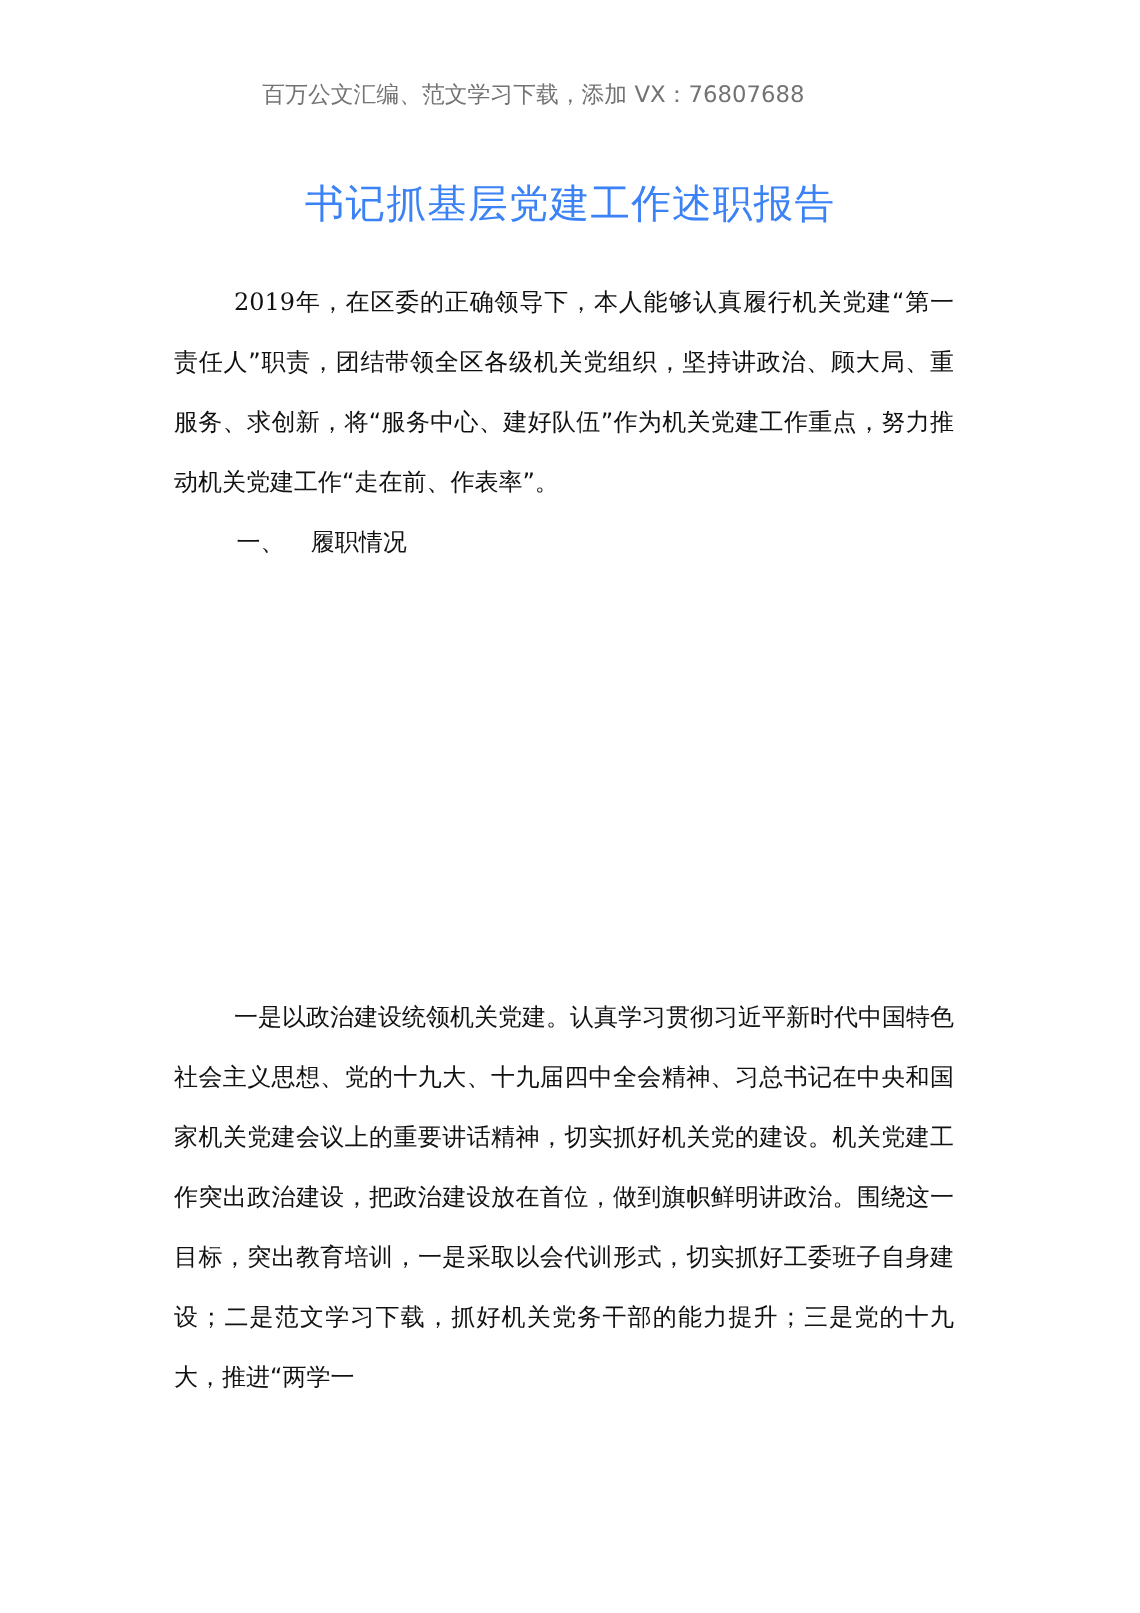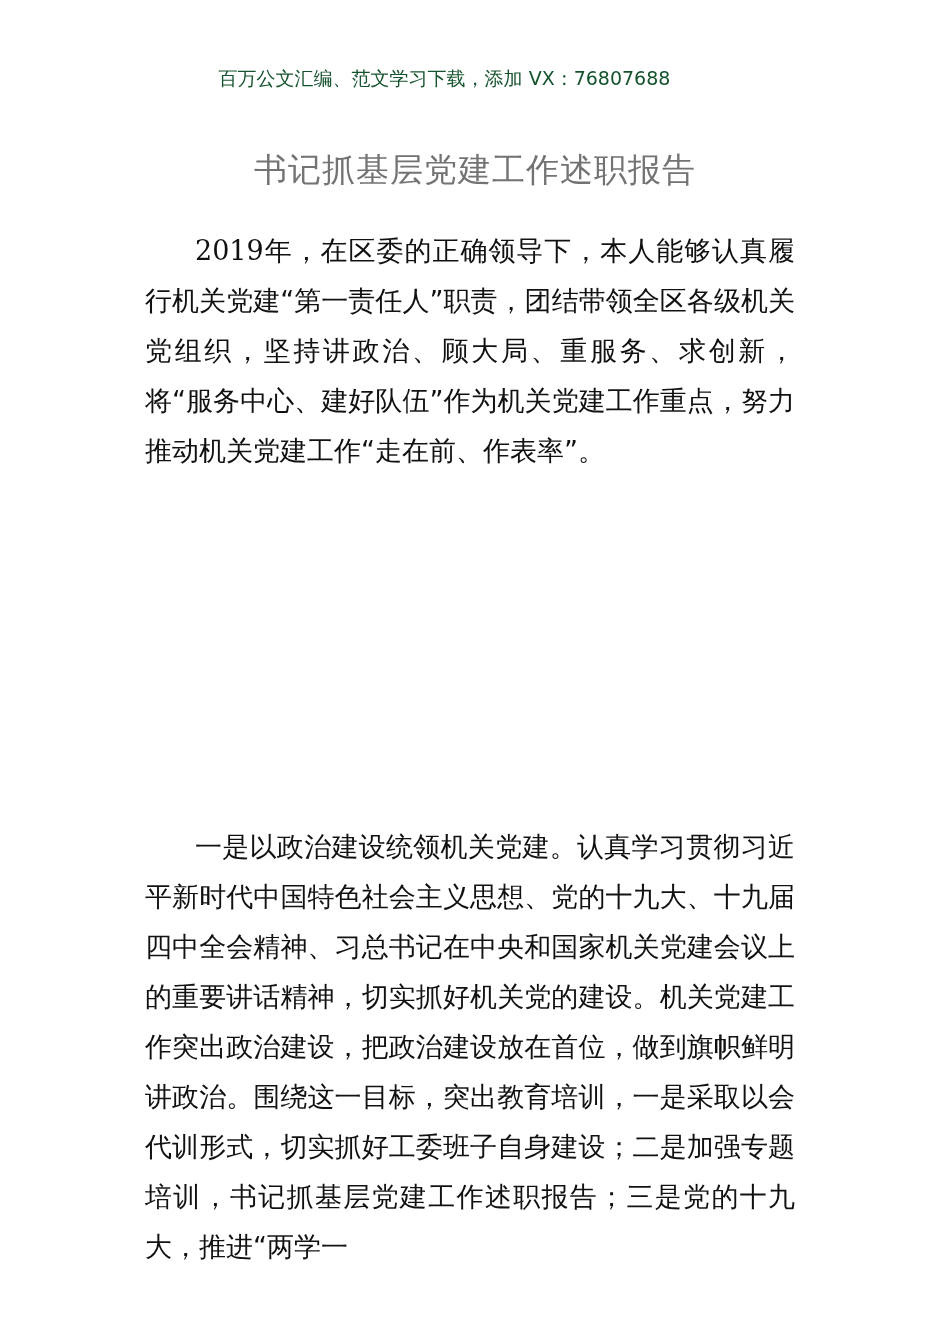--- a/index.html
+++ b/index.html
@@ -1,37 +1,38 @@
 <!DOCTYPE html>
 <html><head>
 <meta charset="utf-8">
 <style>
   html, body { margin: 0; padding: 0; background: #ffffff; }
   body { width: 950px; height: 1344px; position: relative; overflow: hidden;
          font-family: "DejaVu Sans", "Liberation Sans", sans-serif; color: #000; }
   .header-note { position: absolute; top: 66px; left: 0; width: 889px; text-align: center;
-                 font-size: 19px; color: #14532d; letter-spacing: 0px; }
+                 font-size: 19px; color: #737373; letter-spacing: 0px; }
   .title { position: absolute; top: 126px; left: 0; width: 950px; text-align: center;
-           font-size: 33px; color: #737373; letter-spacing: 1px; font-weight: normal; }
-  .body-block { position: absolute; left: 145px; width: 650px; font-size: 27px;
+           font-size: 33px; color: #3b82f6; letter-spacing: 1px; font-weight: normal; }
+  .body-block { position: absolute; left: 145px; width: 650px; font-size: 20px;
                 line-height: 50px; color: #111; text-align: justify; }
   .p1 { top: 226px; }
   .p2 { top: 822px; }
   .para { margin: 0; text-indent: 50px; }
   .section-heading { margin: 0; padding-left: 52px; }
   .section-heading .num { margin-right: 22px; }
   b { font-weight: normal; }
   .year { font-family: "DejaVu Serif", "Liberation Serif", serif; }
 </style>
 </head>
 <body>
 
 <div class="header-note">百万公文汇编、范文学习下载，添加 VX：76807688</div>
 
 <h1 class="title">书记抓基层党建工作述职报告</h1>
 
 <div class="body-block p1">
   <p class="para"><span class="year">2019</span><span>年，在区委的正确领导下，本人能够认真履行机关党建“第一责任人”职责，团结带领全区各级机关党组织，坚持讲政治、顾大局、重服务、求创新，将“服务中心、建好队伍”作为机关党建工作重点，努力推动机关党建工作“走在前、作表率”。</span></p>
+  <p class="section-heading"><span class="num">一、</span><span>履职情况</span></p>
 </div>
 
 <div class="body-block p2">
-  <p class="para"><span>一是以政治建设统领机关党建。认真学习贯彻习近平新时代中国特色社会主义思想、党的十九大、十九届四中全会精神、习总书记在中央和国家机关党建会议上的重要讲话精神，切实抓好机关党的建设。机关党建工作突出政治建设，把政治建设放在首位，做到旗帜鲜明讲政治。围绕这一目标，突出教育培训，</span><b>一是</b><span>采取以会代训形式，切实抓好工委班子自身建设；</span><b>二是</b><span>加强专题培训，书记抓基层党建工作述职报告；</span><b>三是</b><span>党的十九大，推进“两学一</span></p>
+  <p class="para"><span>一是以政治建设统领机关党建。认真学习贯彻习近平新时代中国特色社会主义思想、党的十九大、十九届四中全会精神、习总书记在中央和国家机关党建会议上的重要讲话精神，切实抓好机关党的建设。机关党建工作突出政治建设，把政治建设放在首位，做到旗帜鲜明讲政治。围绕这一目标，突出教育培训，</span><b>一是</b><span>采取以会代训形式，切实抓好工委班子自身建设；</span><b>二是</b><span>范文学习下载，抓好机关党务干部的能力提升；</span><b>三是</b><span>党的十九大，推进“两学一</span></p>
 </div>
 
 </body></html>

